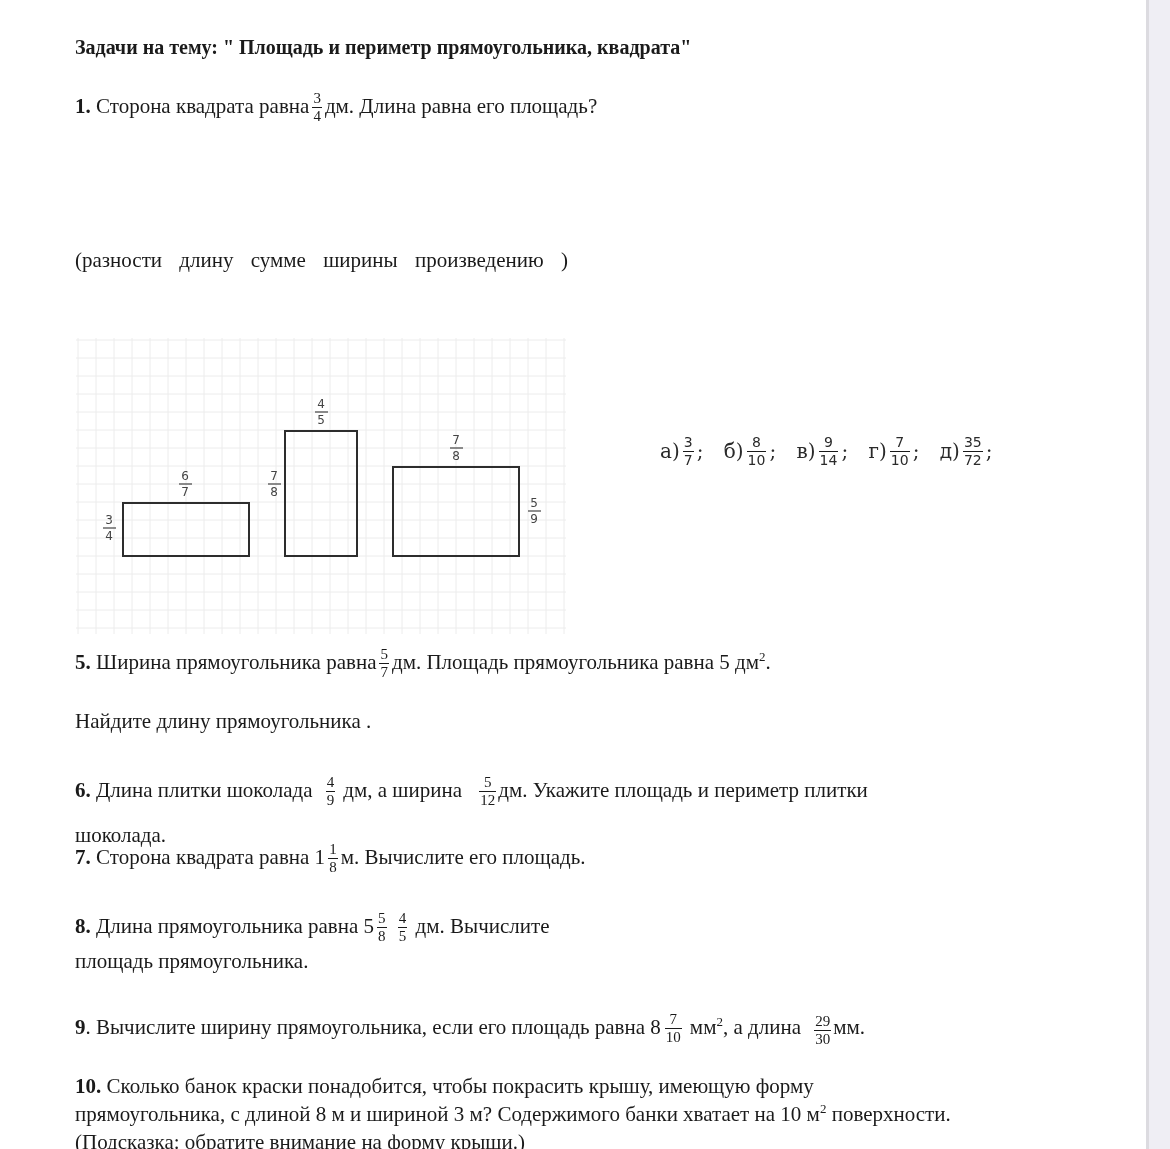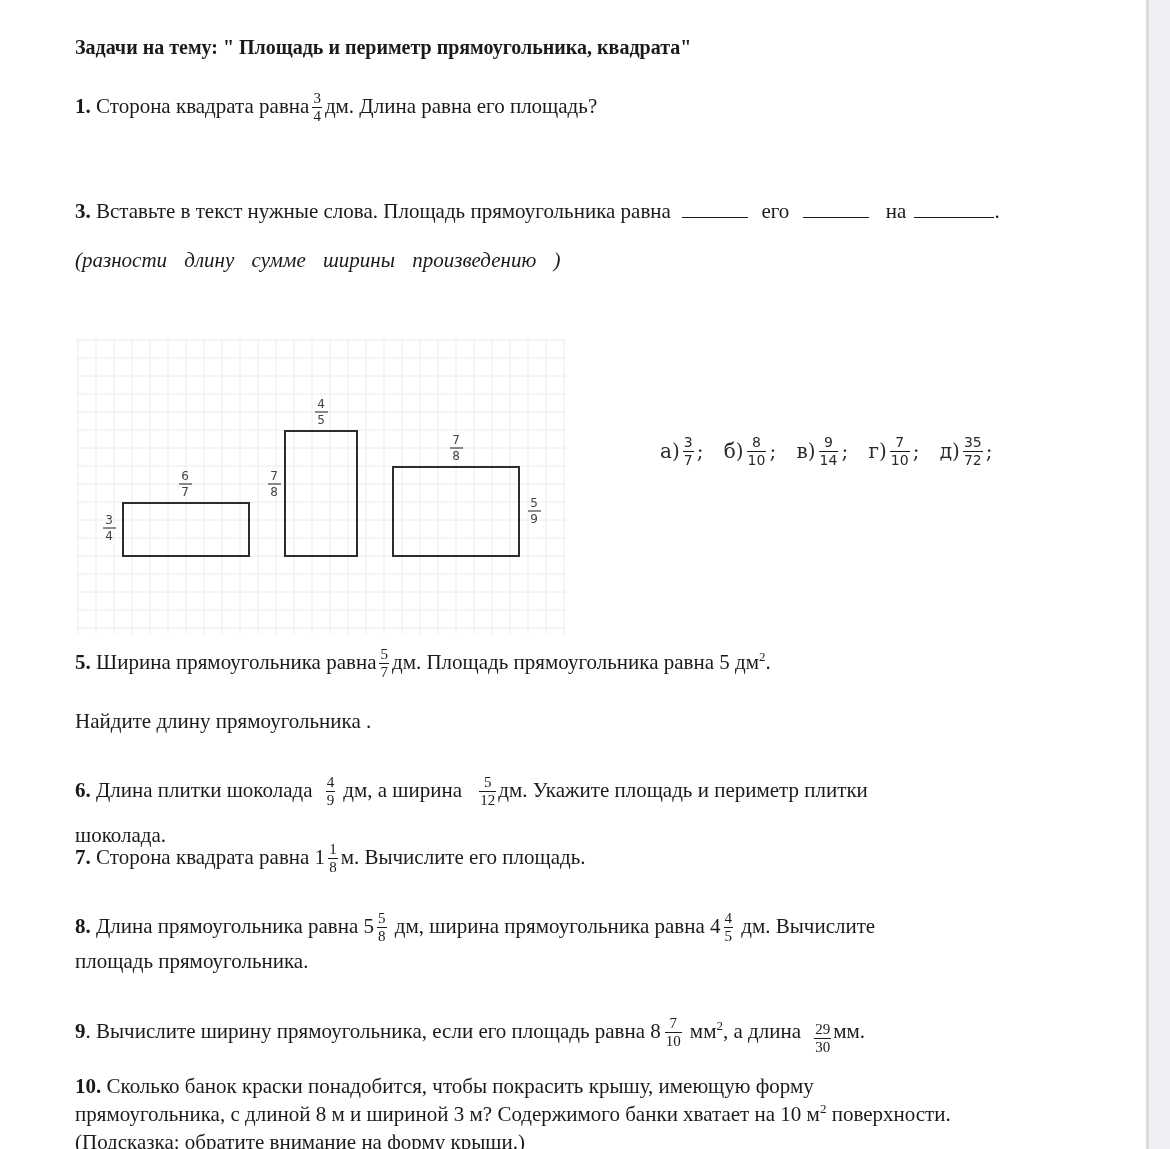--- a/index.html
+++ b/index.html
@@ -29,21 +29,21 @@
   .num { font-weight: bold; }
   .frac {
     display: inline-flex; flex-direction: column; align-items: center;
     vertical-align: middle; font-size: 15px; line-height: 15px; margin: 0 3px;
     position: relative; top: -1px;
   }
   .frac .n { padding: 0 1px; }
   .frac .bar { width: 100%; min-width: 8px; border-top: 1.3px solid #1a1a1a; margin: 1px 0; }
   .frac .d { padding: 0 1px; }
   .blank { display: inline-block; border-bottom: 1px solid #1a1a1a; height: 18px; vertical-align: baseline; }
-  .italic { font-style: italic; word-spacing: 12px; }
+  .italic { word-spacing: 12px; }
   sup { font-size: 13px; line-height: 0; }
   .grid-fig { position: absolute; left: 76px; top: 338px; }
   .answers {
     position: absolute; left: 660px; top: 436px; font-size: 20px;
     font-family: "DejaVu Serif", serif; white-space: nowrap; color: #2a2a2a;
   }
   .answers .frac { font-size: 14px; line-height: 15px; font-family: "DejaVu Sans", sans-serif; }
   .answer-item { display: inline-block; margin-right: 14px; }
   .fig-label { font-family: "DejaVu Sans", sans-serif; font-size: 12px; fill: #444; }
 </style>
@@ -57,28 +57,20 @@
   <div class="line" style="top:92px">
     <span class="num">1.</span>
     <span>Сторона квадрата равна</span><span class="frac">
         <span class="n">3</span>
         <span class="bar"></span>
         <span class="d">4</span>
       </span><span>дм. Длина равна его площадь?</span>
   </div>
 
 
-  <div class="line" style="top:198px">
-    <span class="num">3.</span>
-    <span>Вставьте в текст нужные слова. Площадь прямоугольника равна</span>
-    <span class="blank" style="width:66px;margin-left:6px"></span>
-    <span style="margin:0 8px">его</span>
-    <span class="blank" style="width:66px"></span>
-    <span style="margin:0 8px 0 12px">на</span><span class="blank" style="width:80px"></span><span>.</span>
-  </div>
 
   <div class="line italic" style="top:247px">(разности длину сумме ширины произведению )</div>
 
 
   <svg class="grid-fig" width="490" height="296" viewBox="0 0 490 296">
     <g id="grid" stroke="#ececec" stroke-width="1">
         <line x1="2" y1="0" x2="2" y2="296"></line>
         <line x1="20" y1="0" x2="20" y2="296"></line>
         <line x1="38" y1="0" x2="38" y2="296"></line>
         <line x1="56" y1="0" x2="56" y2="296"></line>
@@ -226,36 +218,36 @@
       </span><span>м. Вычислите его площадь.</span>
   </div>
 
   <div class="line" style="top:912px">
     <span class="num">8.</span>
     <span>Длина прямоугольника равна 5</span><span class="frac">
         <span class="n">5</span>
         <span class="bar"></span>
         <span class="d">8</span>
       </span>
-    <span>дм, ширина прямоугольника равна 4</span><span class="frac">
+    <span class="frac">
         <span class="n">4</span>
         <span class="bar"></span>
         <span class="d">5</span>
       </span>
     <span>дм. Вычислите</span>
   </div>
   <div class="line" style="top:948px">площадь прямоугольника.</div>
 
   <div class="line" style="top:1011px">
     <span class="num">9</span><span>. Вычислите ширину прямоугольника, если его площадь равна 8</span><span class="frac" style="margin:0 8px 0 4px">
         <span class="n">7</span>
         <span class="bar"></span>
         <span class="d">10</span>
       </span><span>мм</span><sup>2</sup><span>, а длина</span>
-    <span class="frac" style="margin:12px 2px 0 8px">
+    <span class="frac" style="margin:4px 2px 0 8px">
         <span class="n">29</span>
         <span class="bar"></span>
         <span class="d">30</span>
       </span><span>мм.</span>
   </div>
 
   <div class="line" style="top:1073px">
     <span class="num">10.</span>
     <span>Сколько банок краски понадобится, чтобы покрасить крышу, имеющую форму</span>
   </div>

